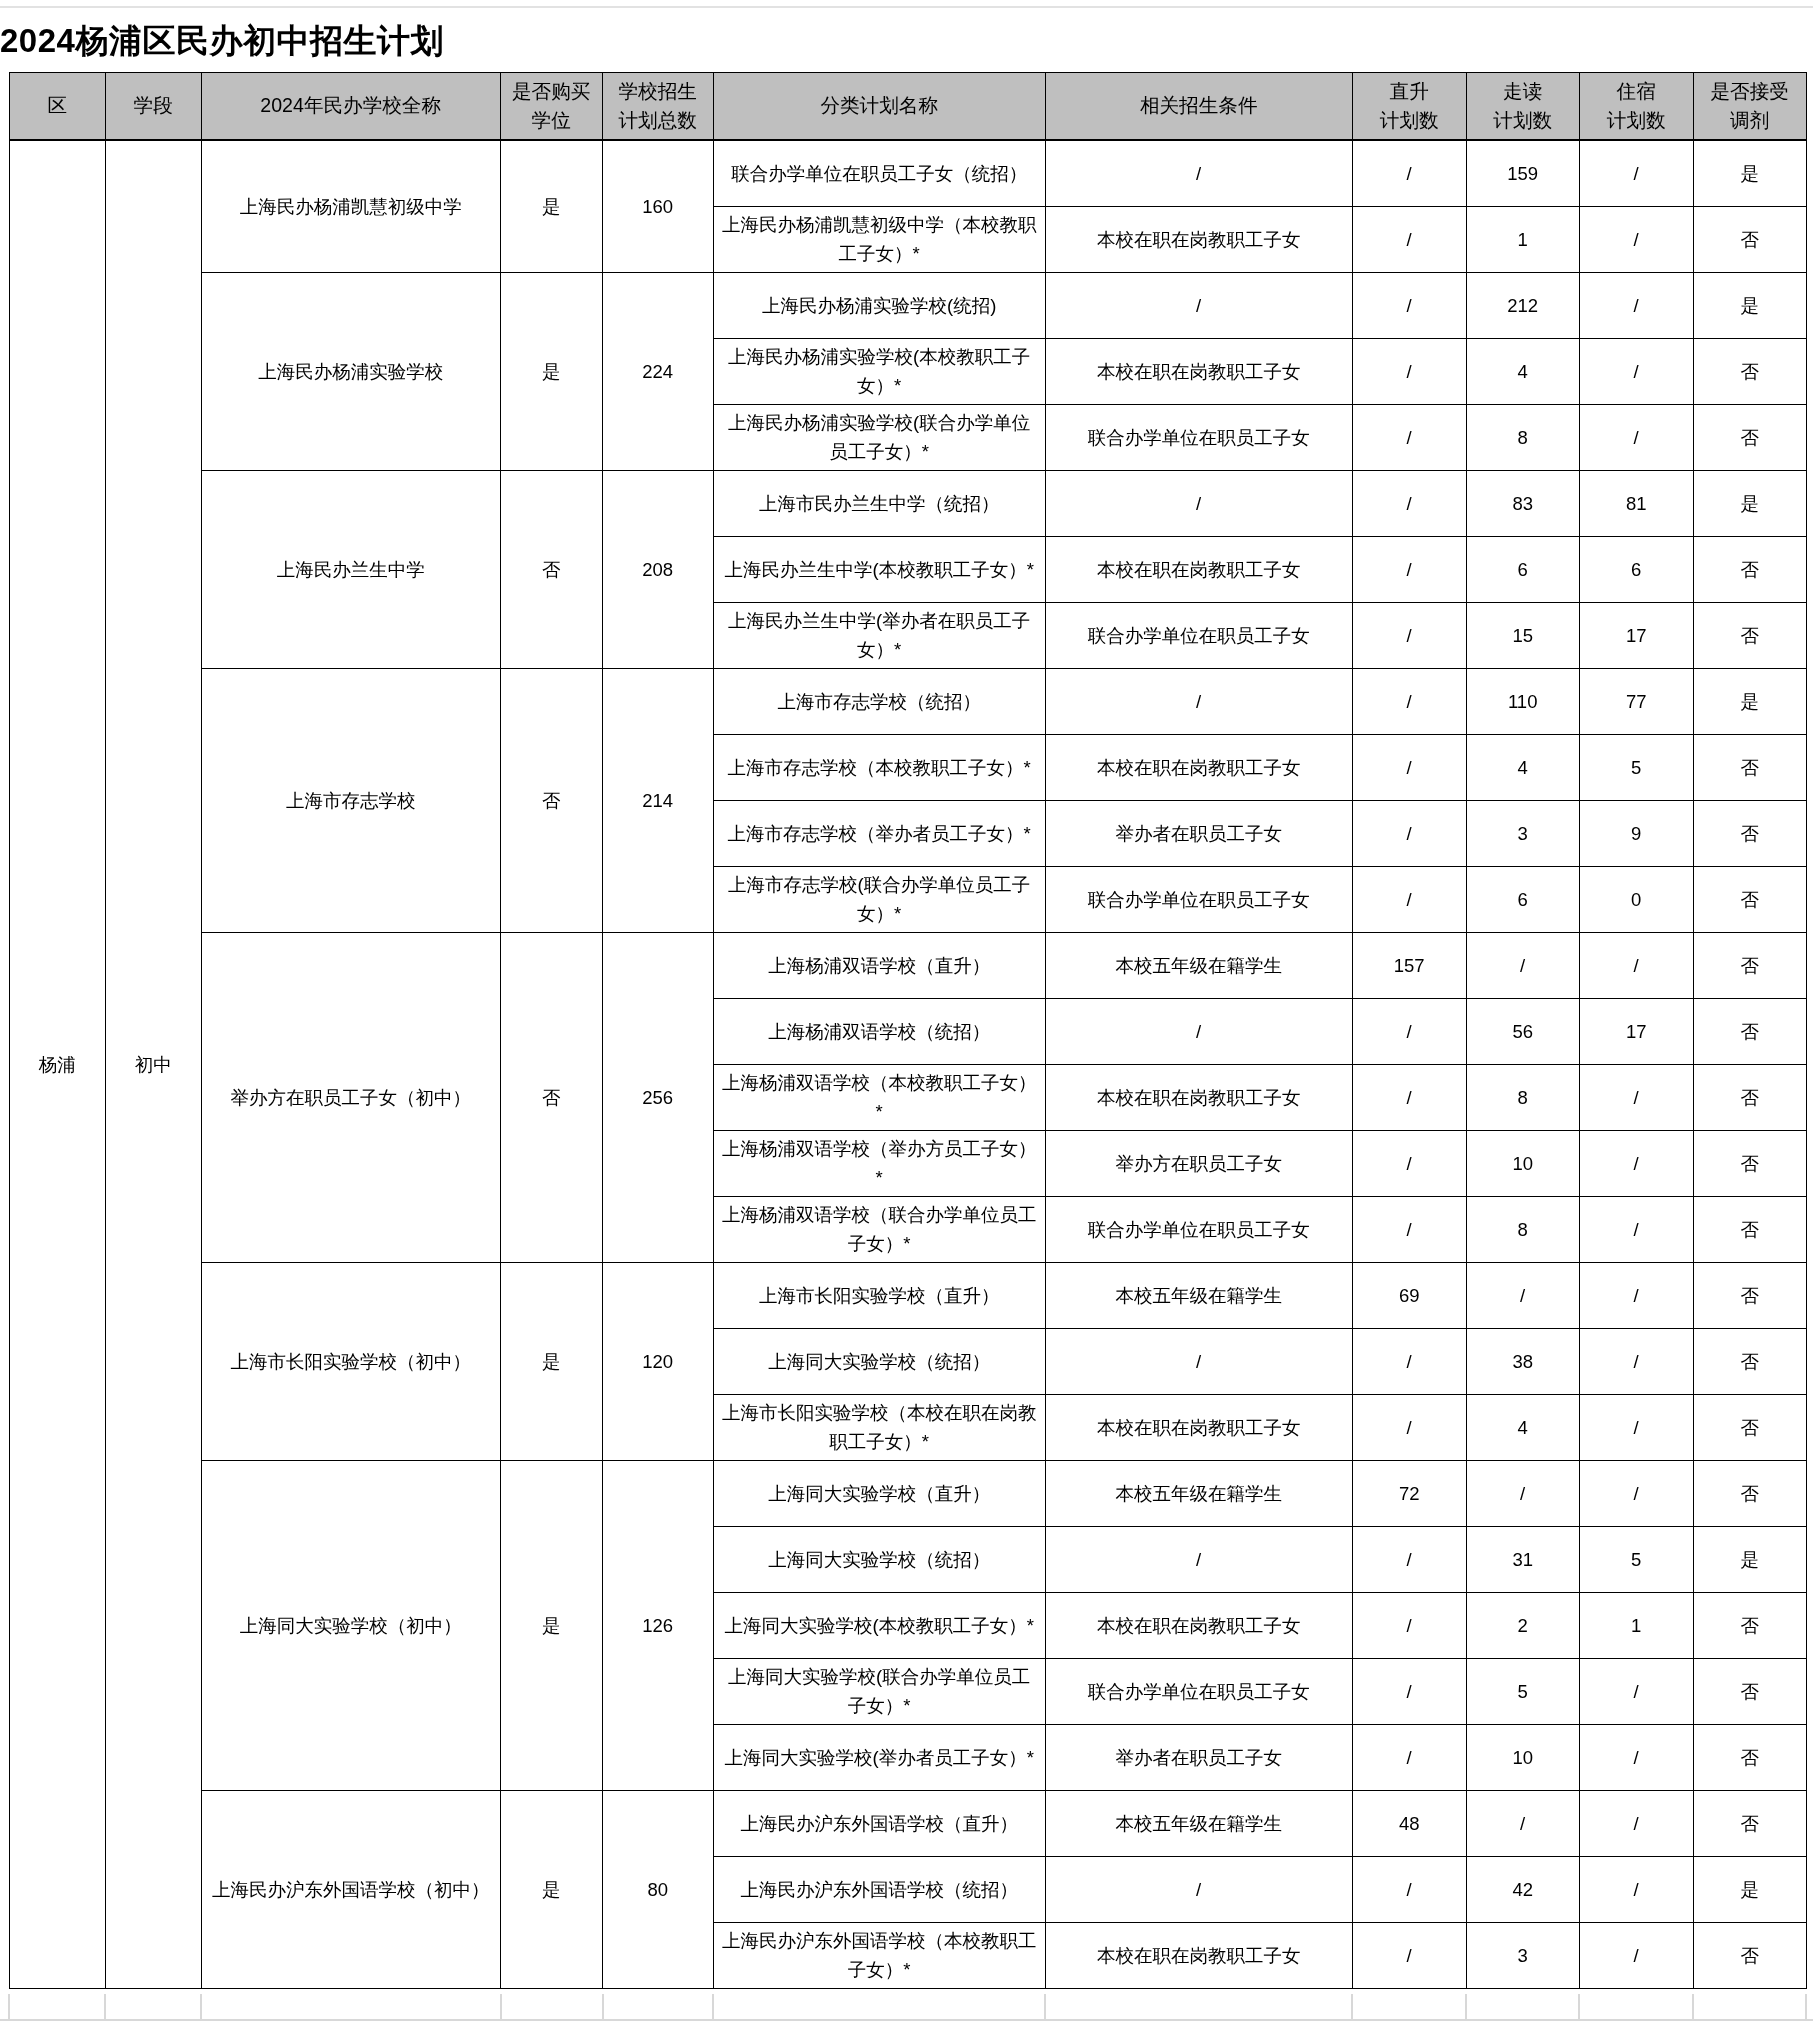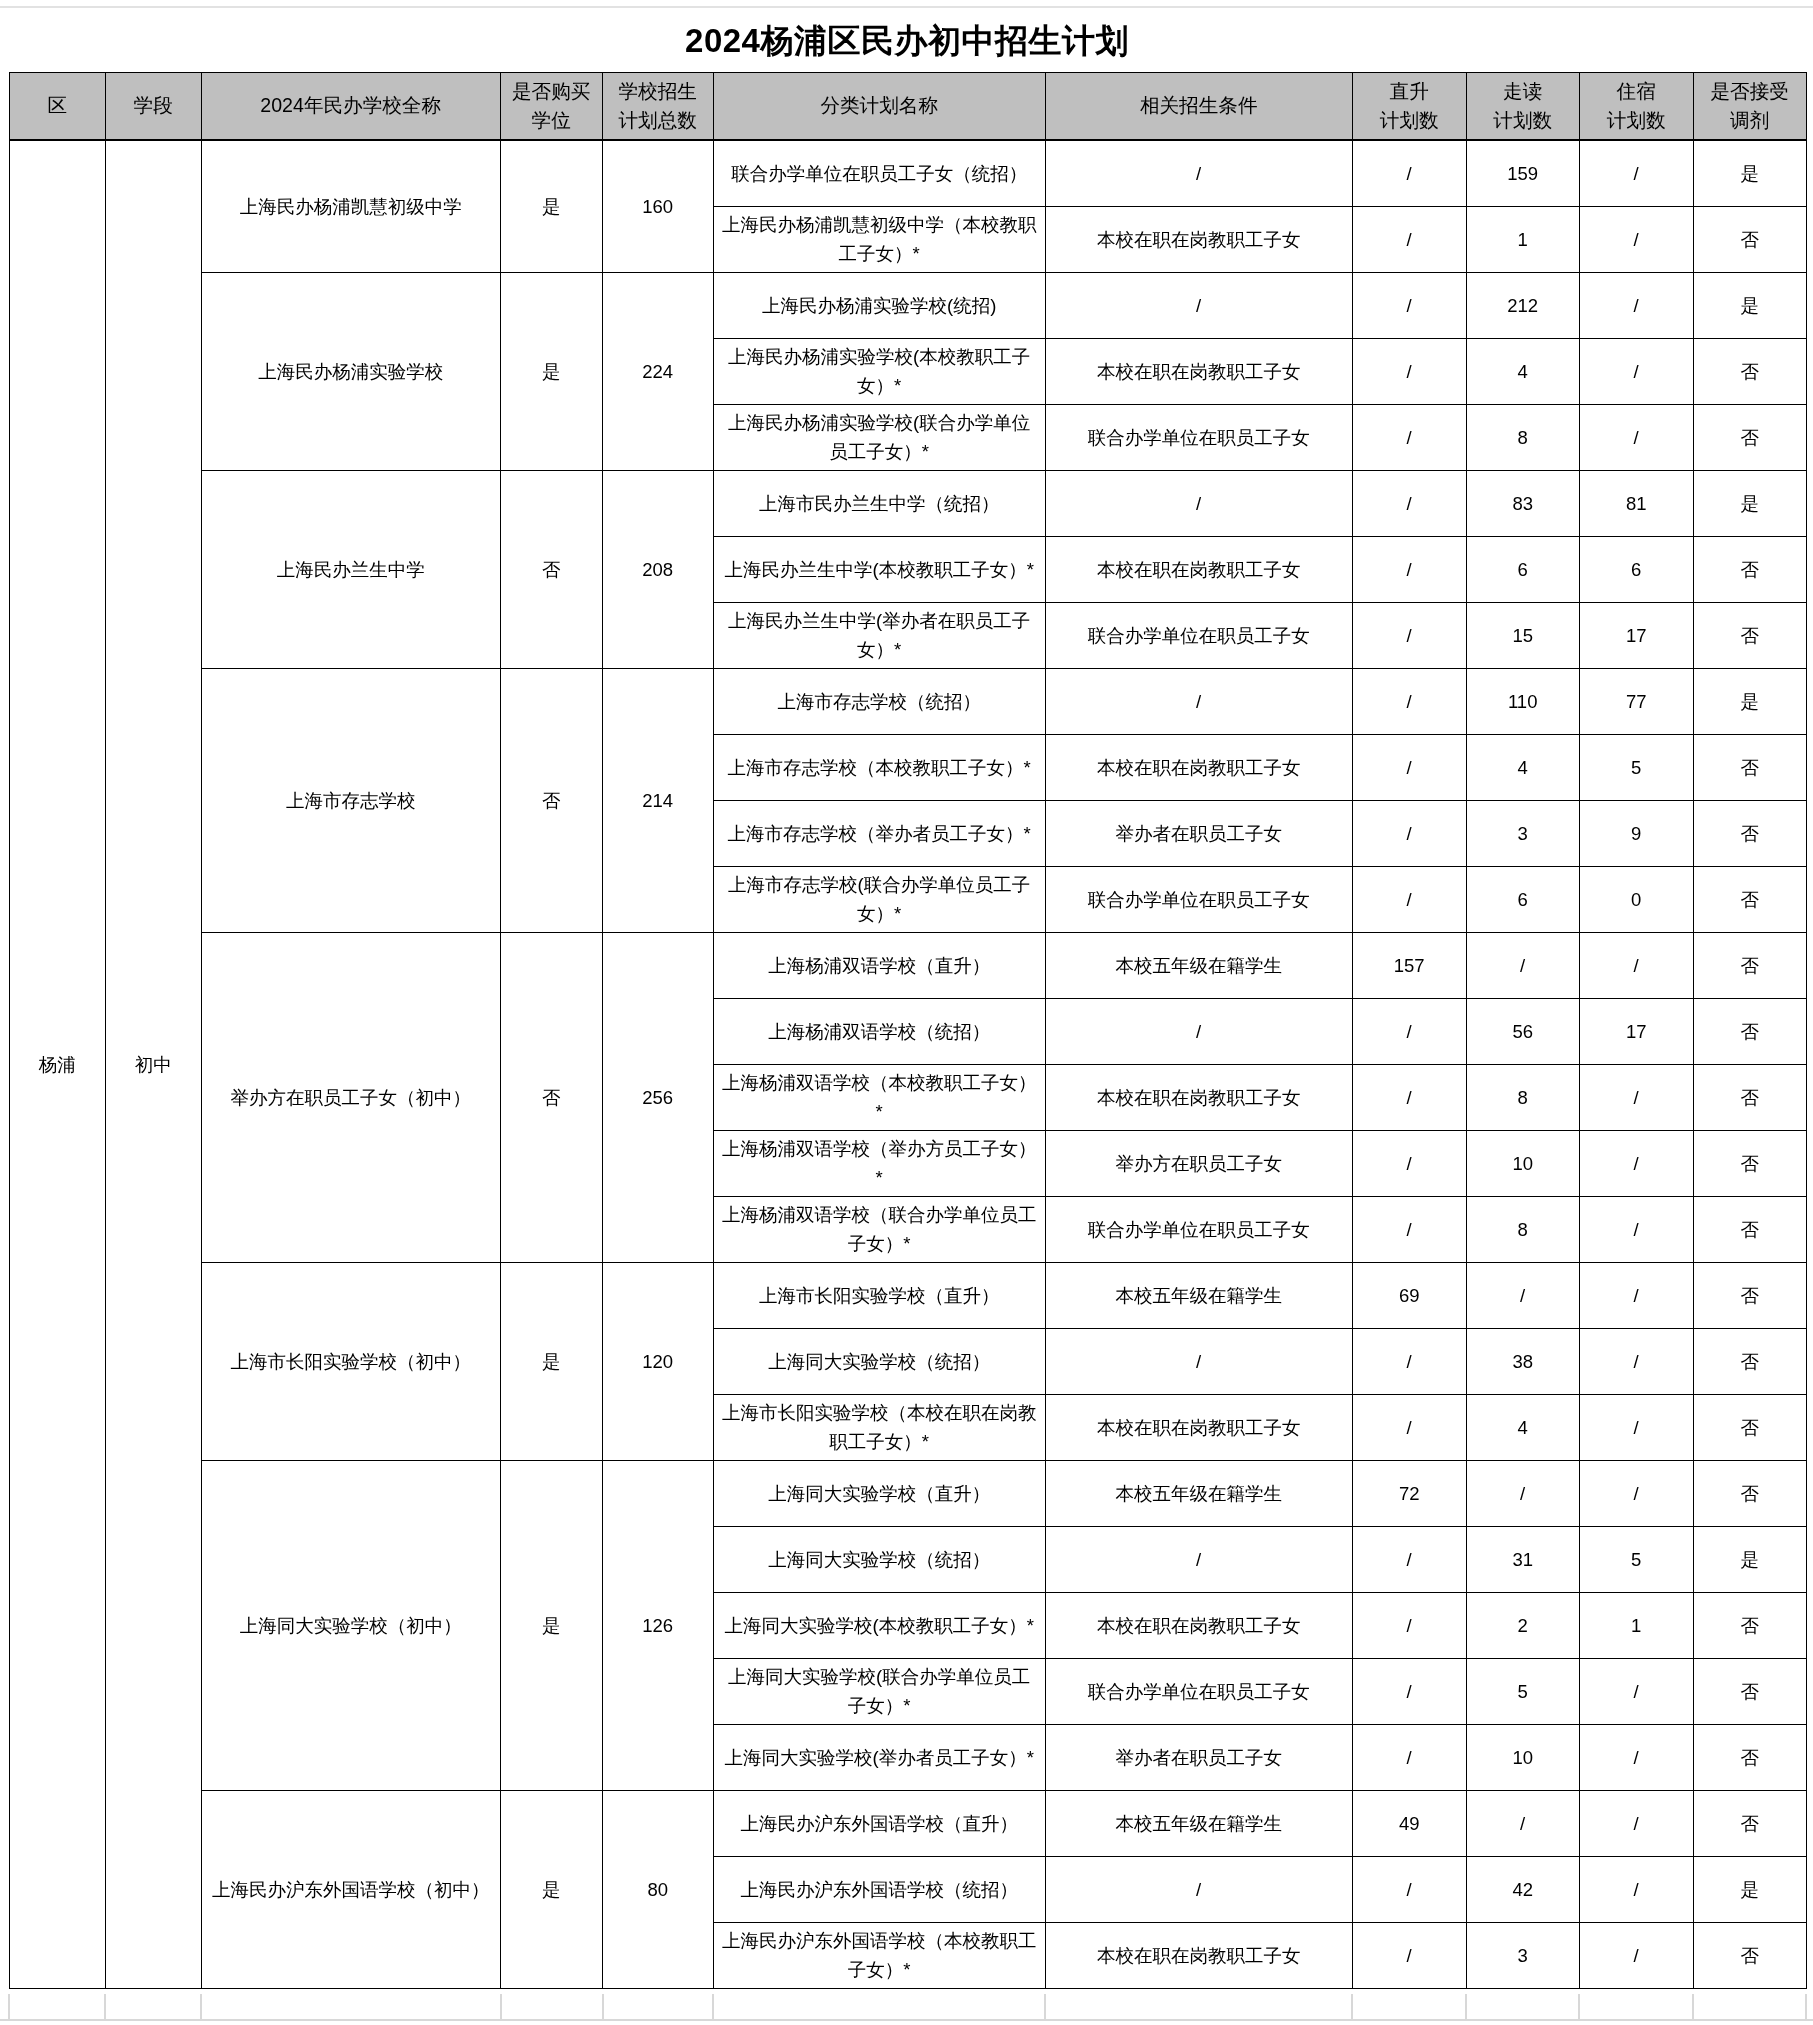--- a/index.html
+++ b/index.html
@@ -5,21 +5,21 @@
   html,body { margin:0; padding:0; }
   body {
     width:1814px; height:2025px; position:relative; background:#ffffff;
     font-family:"Liberation Sans","DejaVu Sans",sans-serif; color:#000;
   }
   .top-gridline {
     position:absolute; left:0; top:6px; width:1814px; height:2.2px; background:#e2e2e2;
   }
   .page-title {
     position:absolute; left:0; top:11px; width:1814px; height:60px;
-    text-align:center; font-size:33px; font-weight:bold; line-height:60px;
+    text-align:left; font-size:33px; font-weight:bold; line-height:60px;
     letter-spacing:0.5px; white-space:nowrap;
   }
   table.plan {
     position:absolute; left:8.7px; top:72px; width:1797px;
     border-collapse:collapse; table-layout:fixed;
     border:1.6px solid #000;
   }
   table.plan th, table.plan td {
     border-left:1.1px solid #000; border-right:1.1px solid #000;
     border-top:1.6px solid #000; border-bottom:1.6px solid #000;
@@ -304,21 +304,21 @@
         <td>10</td>
         <td>/</td>
         <td>否</td>
       </tr>
       <tr>
         <td rowspan="3">上海民办沪东外国语学校（初中）</td>
         <td rowspan="3">是</td>
         <td rowspan="3">80</td>
         <td>上海民办沪东外国语学校（直升）</td>
         <td>本校五年级在籍学生</td>
-        <td>49</td>
+        <td>48</td>
         <td>/</td>
         <td>/</td>
         <td>否</td>
       </tr>
       <tr>
         <td>上海民办沪东外国语学校（统招）</td>
         <td>/</td>
         <td>/</td>
         <td>42</td>
         <td>/</td>

